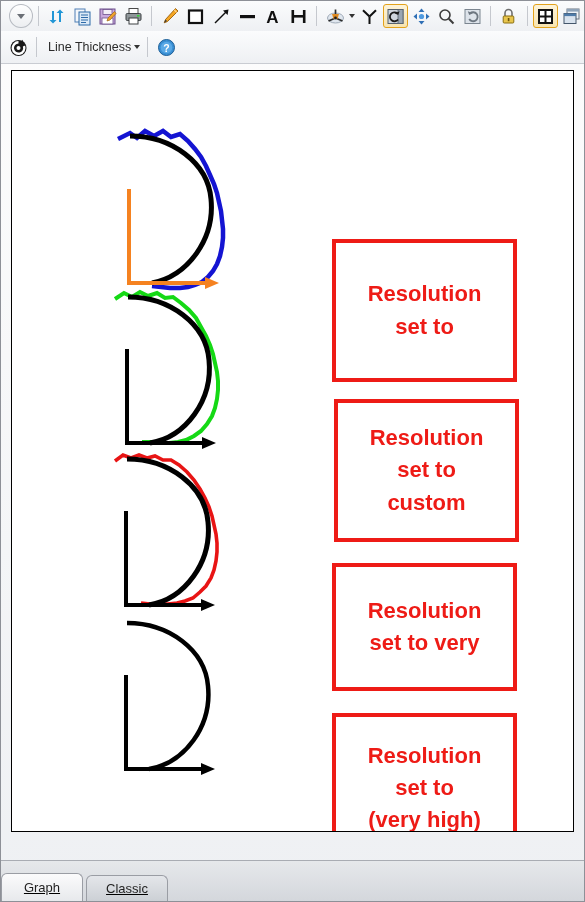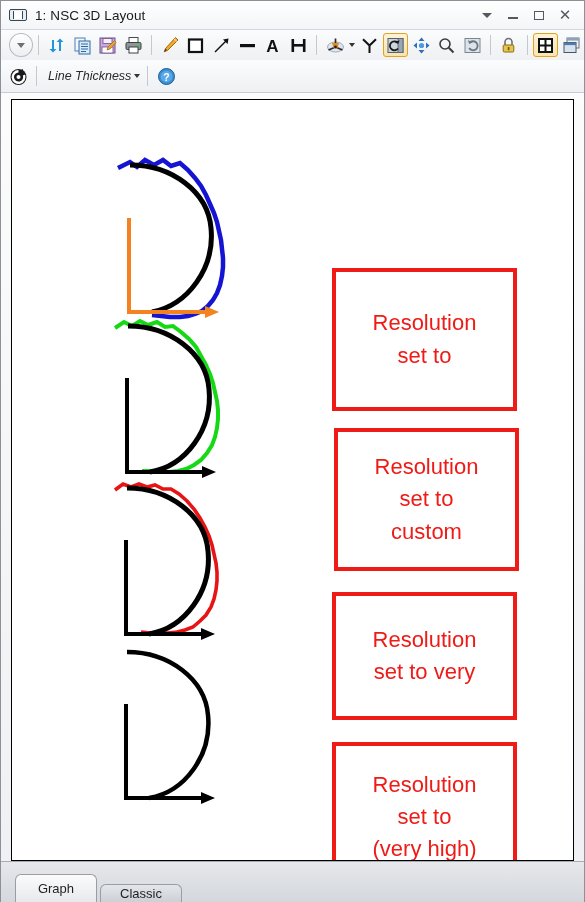--- a/index.html
+++ b/index.html
@@ -68,21 +68,21 @@
   .tb-btn.active{
     border:1px solid #e3a21a;border-radius:3px;
     background:linear-gradient(#fdf3d9,#f7e4b0);
   }
   .tb-btn svg{display:block;}
   .dropdown-caret{
     width:0;height:0;border-left:3.5px solid transparent;border-right:3.5px solid transparent;
     border-top:4px solid #333;margin-left:1px;margin-right:2px;
   }
   .lt-label{
-    font-size:12.5px;color:#2b2b2b;padding:0 2px 0 6px;white-space:nowrap;font-style:italic;
+    font-size:12.5px;color:#2b2b2b;padding:0 2px 0 6px;white-space:nowrap;
   }
   .circle-btn{
     width:22px;height:22px;border-radius:50%;border:1px solid #b7bbc2;
     background:linear-gradient(#ffffff,#eceef1);
     display:flex;align-items:center;justify-content:center;margin-left:4px;
   }
   .circle-btn .chev{
     width:0;height:0;border-left:4px solid transparent;border-right:4px solid transparent;
     border-top:5px solid #6b6f76;margin-top:1px;
   }
@@ -95,72 +95,52 @@
     position:relative;width:100%;height:762px;background:#ffffff;
     border:1px solid #000;box-sizing:border-box;overflow:hidden;
   }
   .canvas svg{position:absolute;left:0;top:0;}
   .note{
     position:absolute;border:4px solid #ee1b16;background:#ffffff;
     box-sizing:border-box;display:flex;flex-direction:column;
     align-items:center;justify-content:center;
     color:#ee1b16;font-size:22px;line-height:1.46;text-align:center;
     font-family:"Liberation Sans", sans-serif;
+    font-weight:bold;
   }
   .note span{display:block;}
 
   
   .tabstrip{
     flex:0 0 40px;height:40px;position:relative;
     background:linear-gradient(#e6e8eb,#d4d7dc);
     border-top:1px solid #a9acb3;
-    display:flex;align-items:flex-end;padding-left:14px;
+    display:flex;align-items:flex-end;text-decoration:underline;
   }
   .tab{
-    height:18px;min-width:82px;margin-right:3px;
+    height:26px;min-width:82px;margin-right:3px;
     display:flex;align-items:center;justify-content:center;
     font-size:13px;color:#1f1f1f;
     border:1px solid #9a9da4;border-bottom:none;
     border-radius:6px 6px 0 0;box-sizing:border-box;
     padding:0 14px;
   }
   .tab.selected{
     background:linear-gradient(#fbfbfc,#e7e9ec);
     height:28px;
   }
   .tab.unselected{
     background:linear-gradient(#e4e6ea,#ccd0d5);
   }
 </style>
 </head>
 <body>
 
 <div class="window">
 
-  <div class="titlebar">
-    <div class="titlebar-icon">
-      <div class="outer"></div>
-        <div class="inner"></div>
-    </div>
-    <div class="title-text">1: NSC 3D Layout</div>
-    <div class="win-btns">
-      <div class="win-btn">
-          <div class="caret-dn"></div>
-        </div>
-      <div class="win-btn">
-          <div class="min-gl"></div>
-        </div>
-      <div class="win-btn">
-          <div class="max-gl"></div>
-        </div>
-      <div class="win-btn close-gl">
-          <span>✕</span>
-        </div>
-    </div>
-  </div>
 
   <div class="toolbar row1">
 
     <div class="circle-btn">
       <div class="chev"></div>
     </div>
     <div class="tb-sep"></div>
 
     <div class="tb-btn">
       <svg width="19" height="19" viewBox="0 0 19 19">

